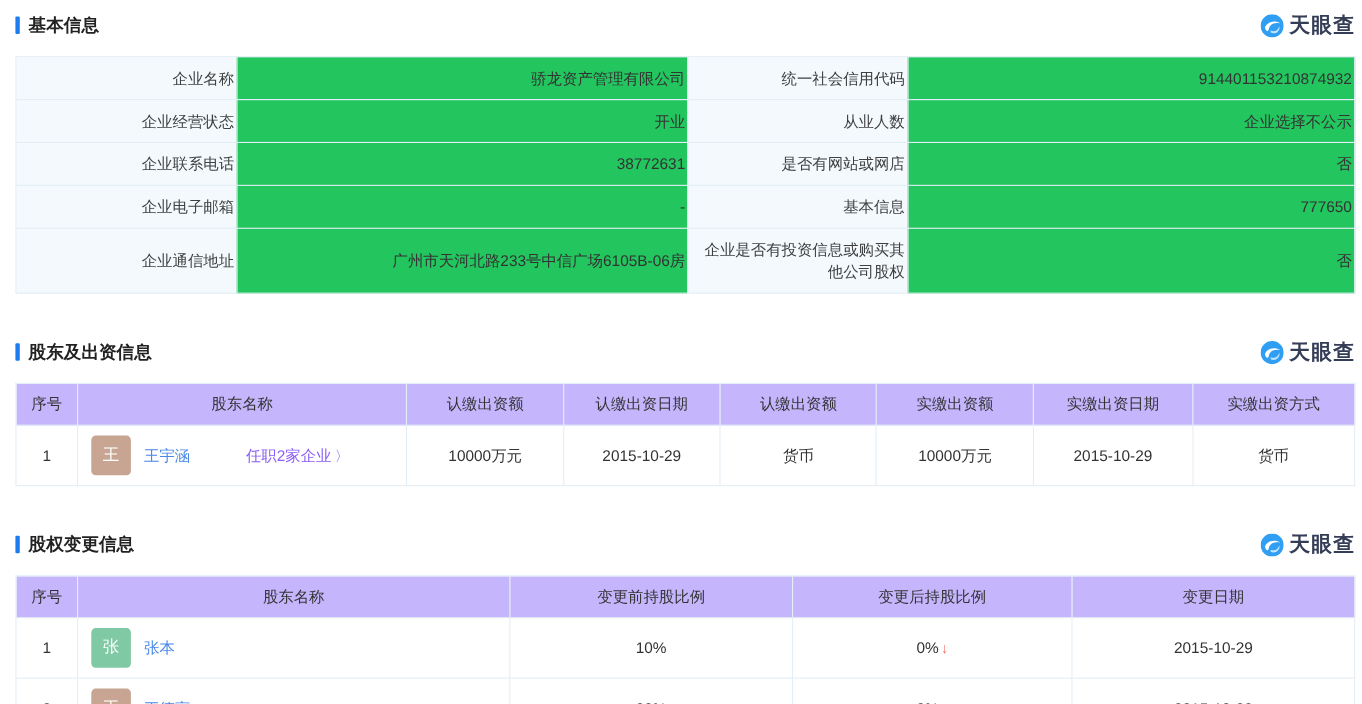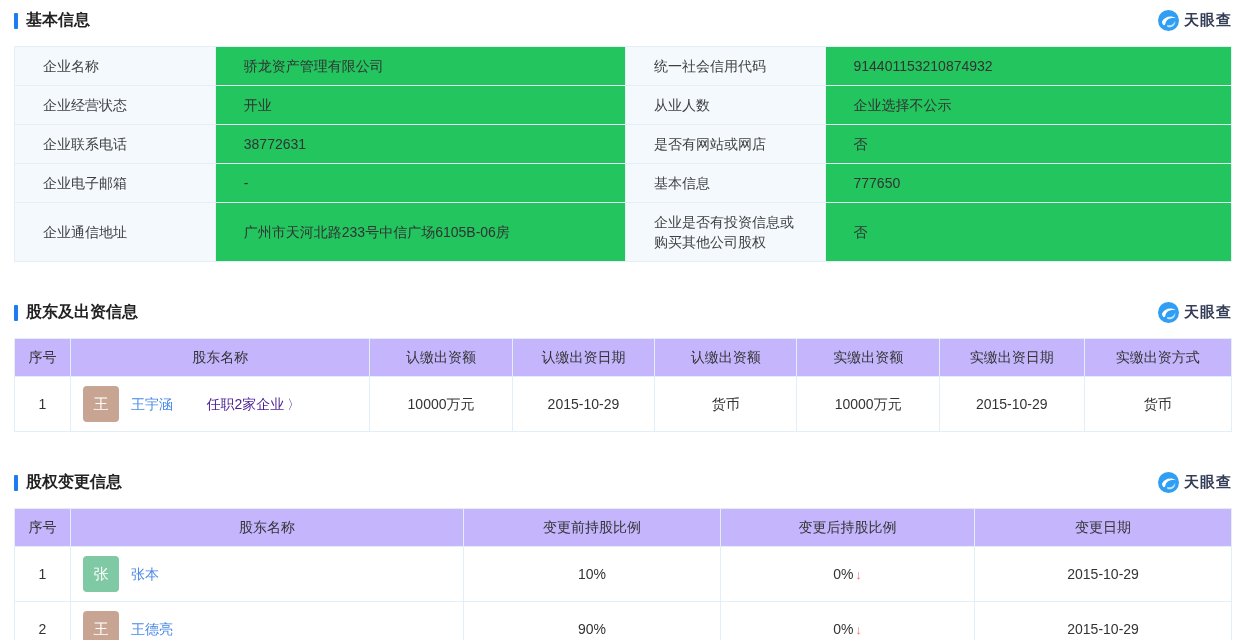--- a/index.html
+++ b/index.html
@@ -6,40 +6,40 @@
     font-family:"Liberation Sans","DejaVu Sans",sans-serif;}
   .page{width:1238px;box-sizing:border-box;padding:10px 6px 24px 14px;}
 
   section{margin:0 0 40px 0;}
   .sec-head{display:flex;justify-content:space-between;align-items:center;margin:0 0 15px 0;}
   .sec-title{display:flex;align-items:center;font-size:16px;font-weight:bold;color:#222;margin:0;}
   .accent-bar{display:inline-block;width:4px;height:16px;background:#1d7df0;margin-right:8px;border-radius:1px;}
 
   .logo{display:flex;align-items:center;}
   .logo svg{display:block;margin-right:5px;}
-  .logo-text{font-size:15px;font-weight:bold;color:#343d56;letter-spacing:1px;}
+  .logo-text{font-size:19px;font-weight:bold;color:#343d56;letter-spacing:1px;}
 
   table{width:100%;border-collapse:collapse;table-layout:fixed;}
   td,th{border:1px solid #e4eef6;font-size:14px;word-break:break-all;}
 
   
-  .kv-table td{padding:9px 28px;line-height:20px;text-align:left;vertical-align:middle;}
+  .kv-table td{padding:9px 2px;line-height:20px;text-align:right;vertical-align:middle;}
   .kv-table .k{background:#f3f9fd;color:#404040;}
   .kv-table .v{background:#22c55e;color:#333;}
 
   
   .grid-table th{background:#c4b5fd;font-weight:normal;color:#333;padding:10px 8px;line-height:17px;text-align:center;}
   .grid-table td{padding:9px 8px;text-align:center;vertical-align:middle;background:#fff;line-height:20px;}
   .grid-table td.name-cell{text-align:left;padding:9px 12px;}
 
   .holder{display:flex;align-items:center;}
   .avatar{flex:0 0 auto;width:36px;height:36px;border-radius:4px;color:#fff;font-size:15px;
     display:flex;align-items:center;justify-content:center;margin-right:12px;}
   .blue-link{color:#4787e6;text-decoration:none;cursor:pointer;}
-  .orange-link{color:#4c1d95;text-decoration:none;cursor:pointer;margin-left:auto;margin-right:57px;white-space:nowrap;}
+  .orange-link{color:#8b5cf6;text-decoration:none;cursor:pointer;margin-left:auto;margin-right:40px;white-space:nowrap;}
   .chev{margin-left:3px;font-size:13px;}
   .arrow-down{color:#f2706b;font-weight:bold;margin-left:2px;font-size:13px;}
 </style>
 </head>
 <body>
 
 <div class="page">
 
   <section>
     <div class="sec-head">

